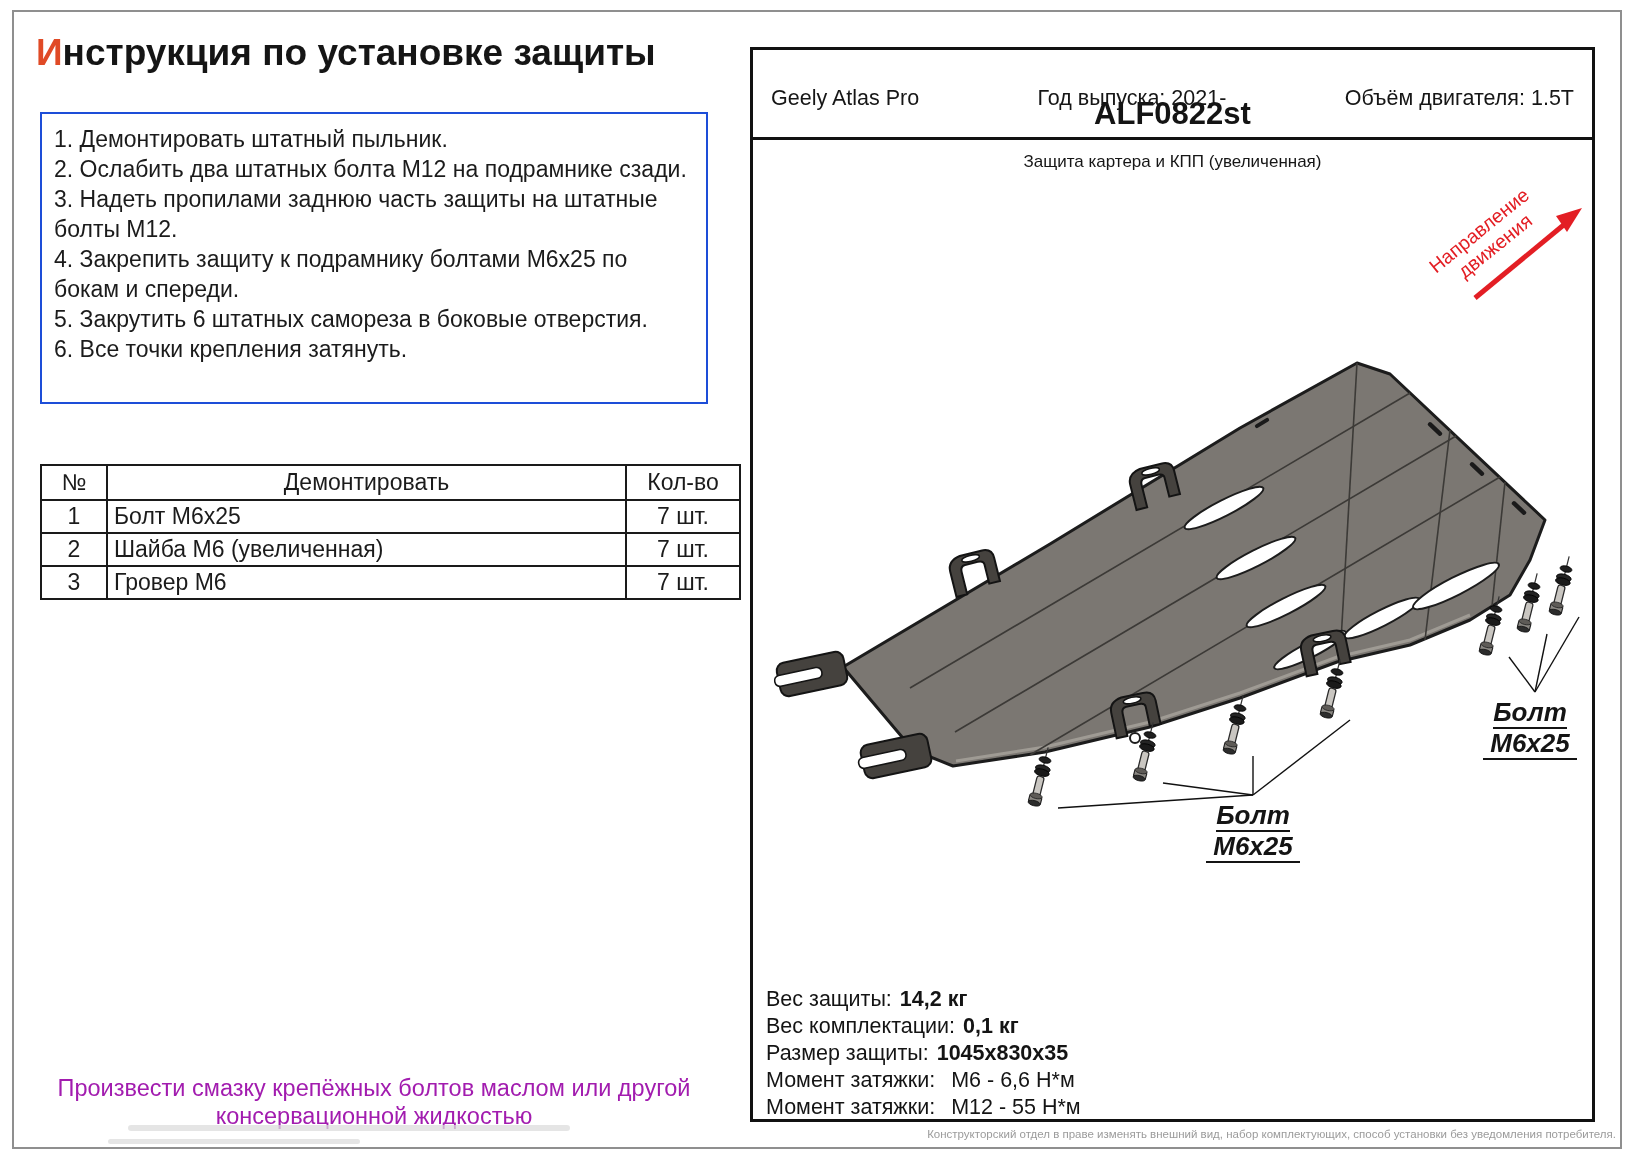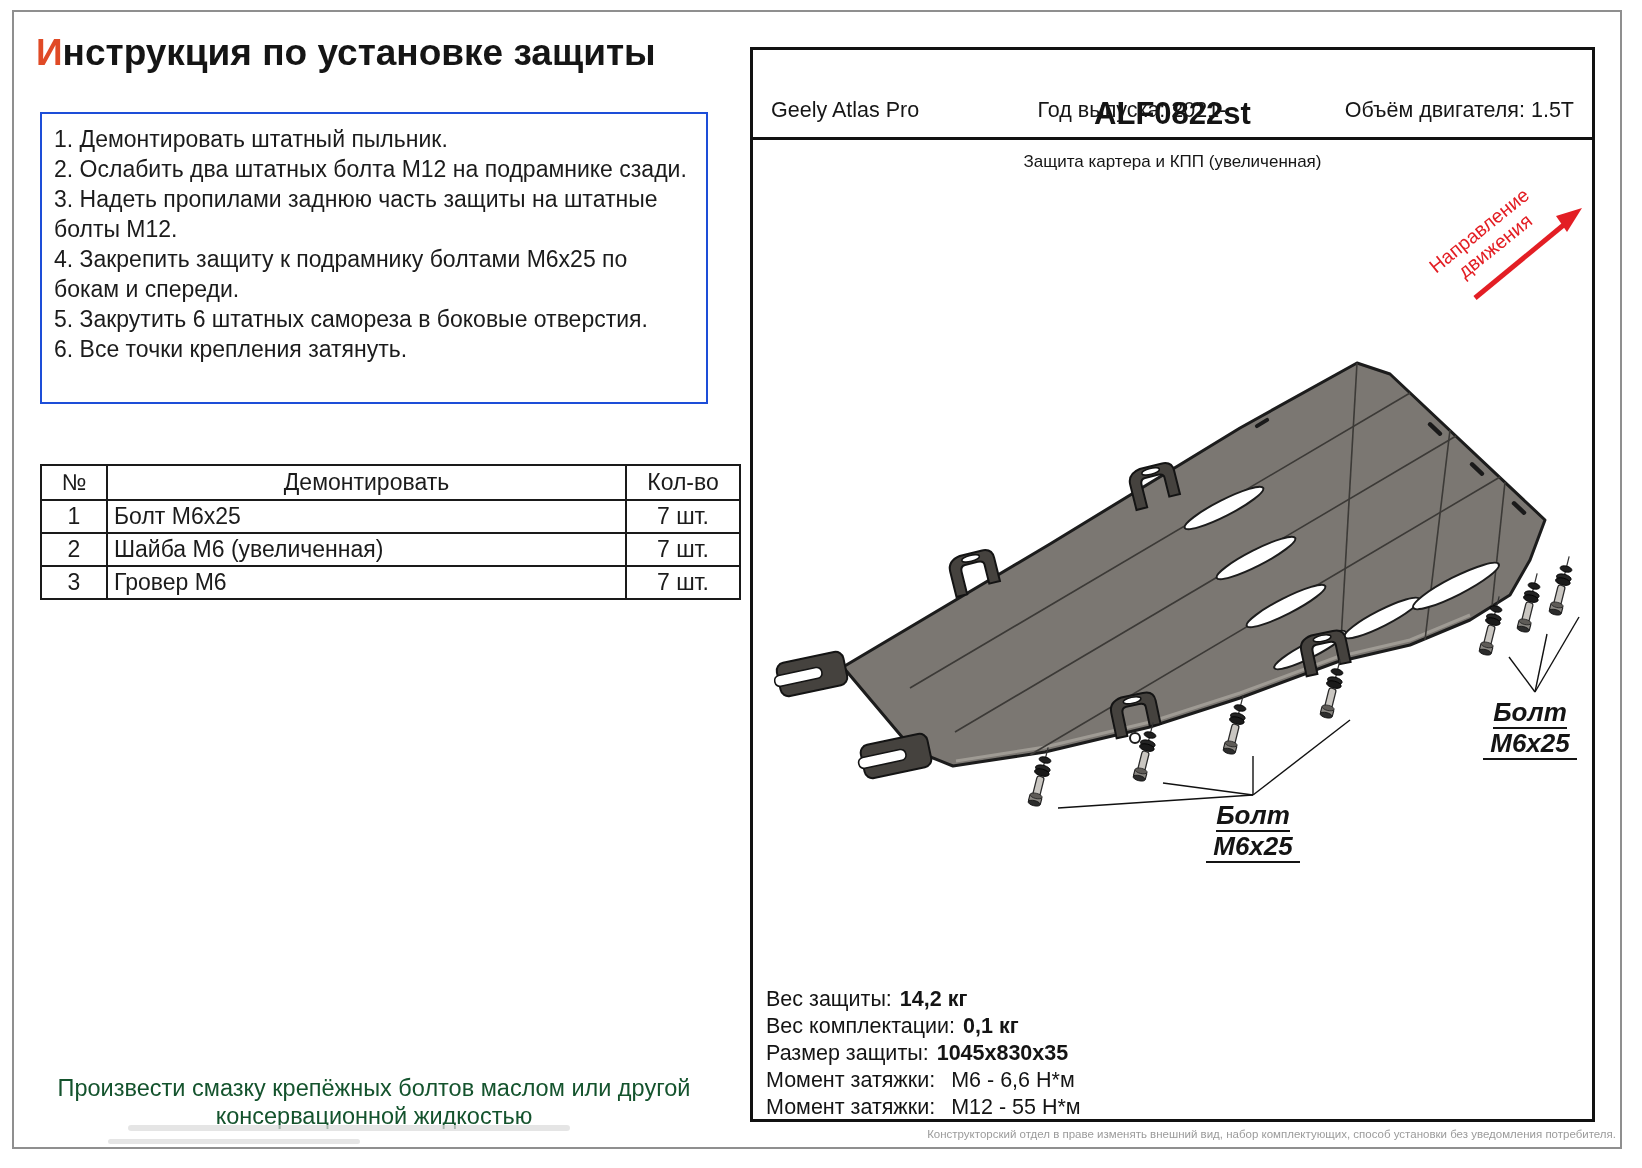--- a/index.html
+++ b/index.html
@@ -32,40 +32,40 @@
   .parts-table td,.parts-table th{
     border:2px solid #1a1a1a;padding:0 6px;height:31px;
     font-weight:400;overflow:hidden;white-space:nowrap;
   }
   .parts-table th{height:33px;text-align:center;}
   .col-no{width:52px;text-align:center;}
   .col-name{width:505px;text-align:left;padding-left:10px;}
   .col-qty{width:100px;text-align:center;}
   .lube-note{
     position:absolute;left:47px;top:1074px;width:654px;
-    text-align:center;font-size:23.5px;line-height:28px;color:#14532d;
+    text-align:center;font-size:23.5px;line-height:28px;color:#a21caf;
   }
   .wm-bar{position:absolute;background:#dcdcdc;opacity:.75;border-radius:3px;}
   .wm-bar.b1{left:128px;top:1125px;width:442px;height:6px;}
   .wm-bar.b2{left:108px;top:1139px;width:252px;height:5px;}
   
   .panel{
     position:absolute;left:750px;top:47px;width:845px;height:1075px;
     border:3px solid #111;box-sizing:border-box;background:#fff;
   }
   .panel-header{
     position:absolute;left:0;top:0;width:100%;height:90px;
     border-bottom:3px solid #111;box-sizing:border-box;
   }
   .panel-code{
     position:absolute;left:0;top:6px;width:100%;text-align:center;
     font-size:31px;font-weight:700;color:#141414;margin-top:40px;
   }
   .panel-meta{
-    position:absolute;left:0;top:48px;width:100%;box-sizing:border-box;
+    position:absolute;left:0;top:36px;width:100%;box-sizing:border-box;
     padding:0 18px;display:flex;justify-content:space-between;
     font-size:21.5px;color:#161616;
   }
   .diagram-subtitle{
     position:absolute;left:0;top:102px;width:100%;text-align:center;
     font-size:17px;color:#161616;
   }
   .diagram-svg{position:absolute;left:750px;top:140px;width:845px;height:982px;}
   .specs{
     position:absolute;left:766px;top:986px;width:560px;

